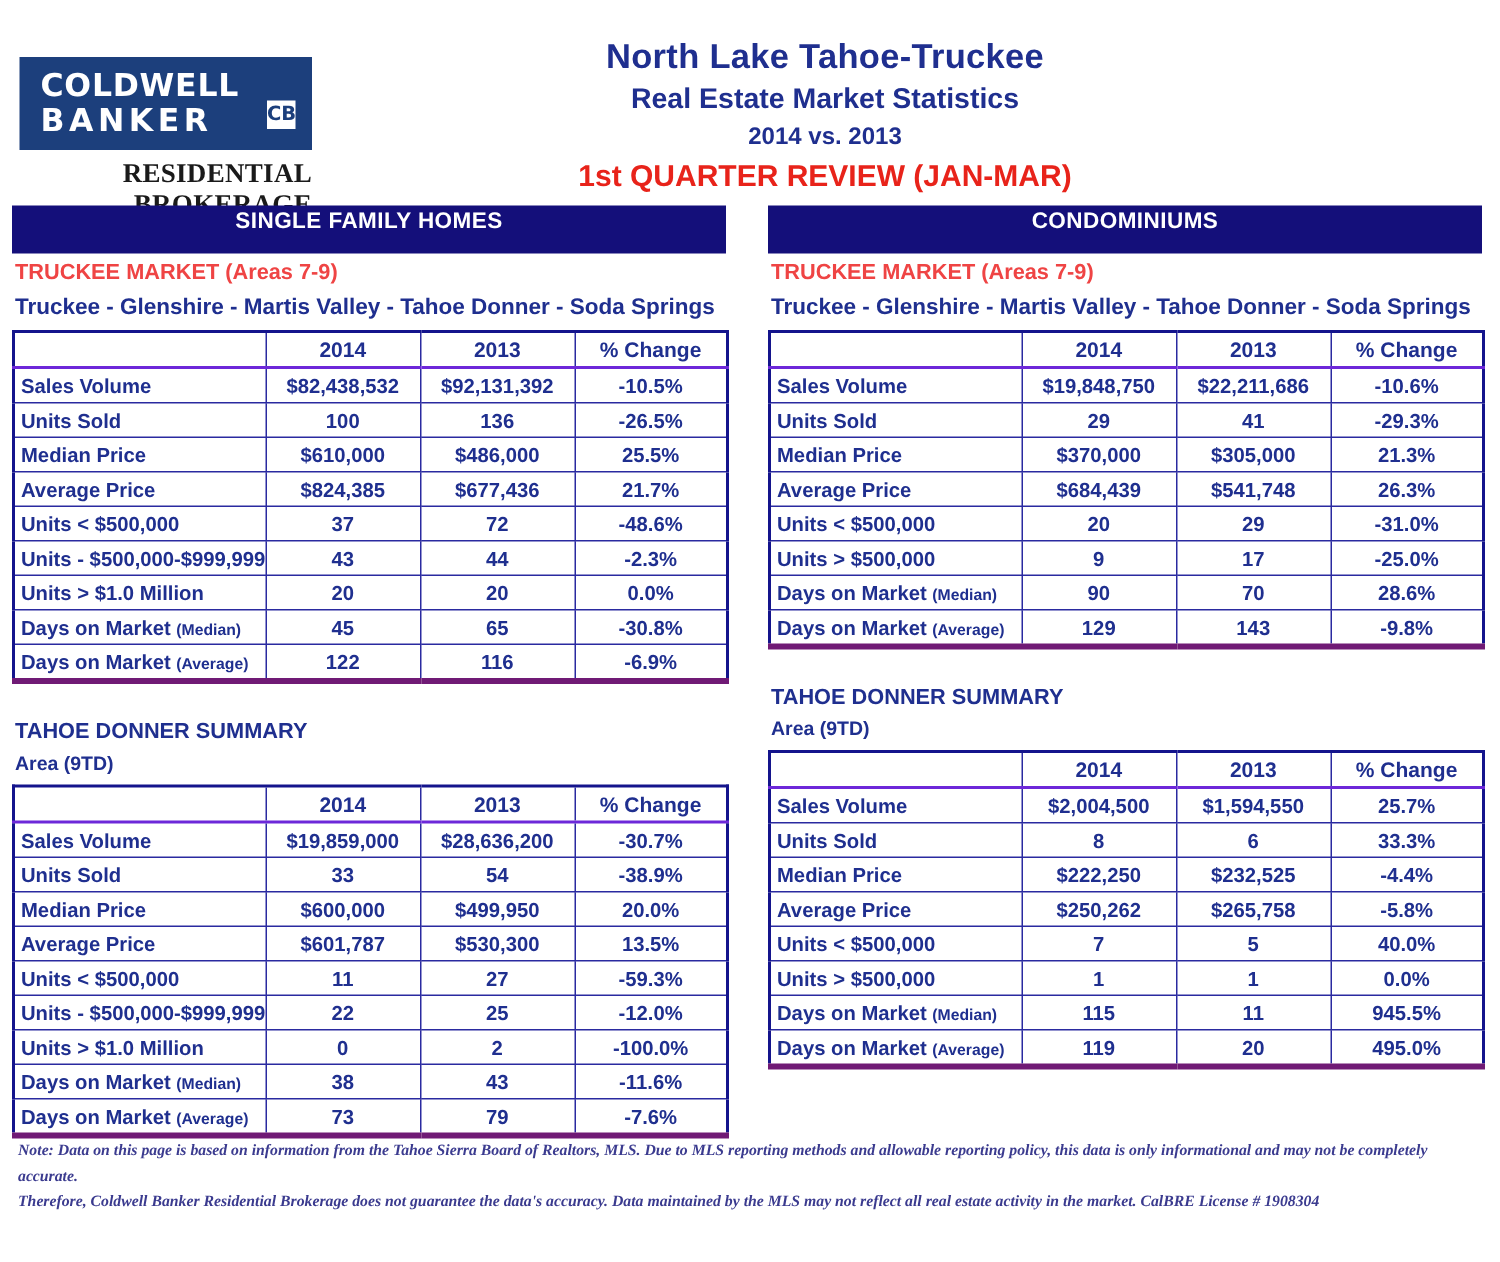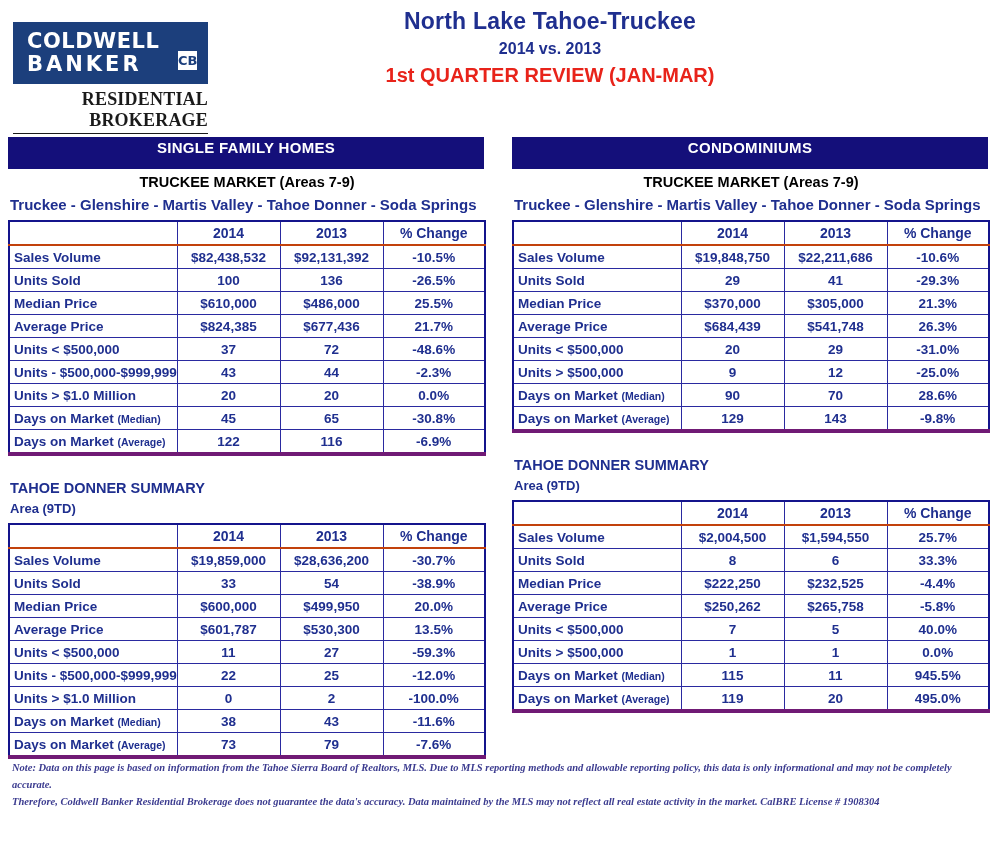--- a/index.html
+++ b/index.html
@@ -12,21 +12,21 @@
     height: 841px;
     position: relative;
     font-family: "Liberation Sans", sans-serif;
     color: #1a1a6e;
     overflow: hidden;
   }
 
   
   #header {
     position: absolute;
-    left: 0; top: 0;
+    left: 0; top: 16px;
     width: 1000px; height: 130px;
   }
 
   #logo-block {
     position: absolute;
     left: 13px; top: 22px;
     width: 195px;
   }
   #logo-box {
     background: #1c3f7c;
@@ -117,25 +117,24 @@
     font-size: 15px;
     text-align: center;
     height: 32px;
     line-height: 21px;
     letter-spacing: 0.3px;
   }
 
   .market-title {
     font-weight: bold;
     font-size: 14.5px;
-    color: #000000;
+    color: #ef4444;
     margin-top: 5px;
     padding-left: 2px;
     white-space: nowrap;
-    text-align: center;
   }
   .market-sub {
     font-weight: bold;
     font-size: 15px;
     color: #1f2f8f;
     margin-top: 6px;
     padding-left: 2px;
     white-space: nowrap;
   }
 
@@ -156,21 +155,21 @@
     border: 1px solid #2a2aa0;
     font-size: 13.5px;
     font-weight: bold;
     color: #1f2f8f;
     height: 22px;
     padding: 0;
   }
   table.stats thead th {
     text-align: center;
     font-size: 14px;
-    border-bottom: 2px solid #c2410c;
+    border-bottom: 2px solid #6d28d9;
   }
   table.stats thead th.corner {
     border-left: 2px solid #14148c;
     border-top: 2px solid #14148c;
   }
   table.stats thead th.hcell {
     border-top: 2px solid #14148c;
   }
   table.stats thead th.hcell.last {
     border-right: 2px solid #14148c;
@@ -236,20 +235,21 @@
         <div class="l1">COLDWELL</div>
         <div class="l2">BANKER</div>
       </div>
       <div id="cb-monogram">CB</div>
     </div>
     <div id="logo-sub">RESIDENTIAL BROKERAGE</div>
   </div>
 
   <div id="titles">
     <div class="title-1">North Lake Tahoe-Truckee</div>
+    <div class="title-2">Real Estate Market Statistics</div>
     <div class="title-3">2014 vs. 2013</div>
     <div class="title-4">1st QUARTER REVIEW (JAN-MAR)</div>
   </div>
 
 </div>
 
 <div class="column" id="col-left">
   <div class="section-bar">SINGLE FAMILY HOMES</div>
   <div class="market-title">TRUCKEE MARKET (Areas 7-9)</div>
   <div class="market-sub">Truckee - Glenshire - Martis Valley - Tahoe Donner - Soda Springs</div>
@@ -453,21 +453,21 @@
         </tr>
         <tr>
           <td class="lbl">Units &lt; $500,000</td>
           <td class="val">20</td>
           <td class="val">29</td>
           <td class="val last">-31.0%</td>
         </tr>
         <tr>
           <td class="lbl">Units &gt; $500,000</td>
           <td class="val">9</td>
-          <td class="val">12</td>
+          <td class="val">17</td>
           <td class="val last">-25.0%</td>
         </tr>
         <tr>
           <td class="lbl">Days on Market <span class="sub-note">(Median)</span></td>
           <td class="val">90</td>
           <td class="val">70</td>
           <td class="val last">28.6%</td>
         </tr>
         <tr>
           <td class="lbl">Days on Market <span class="sub-note">(Average)</span></td>

